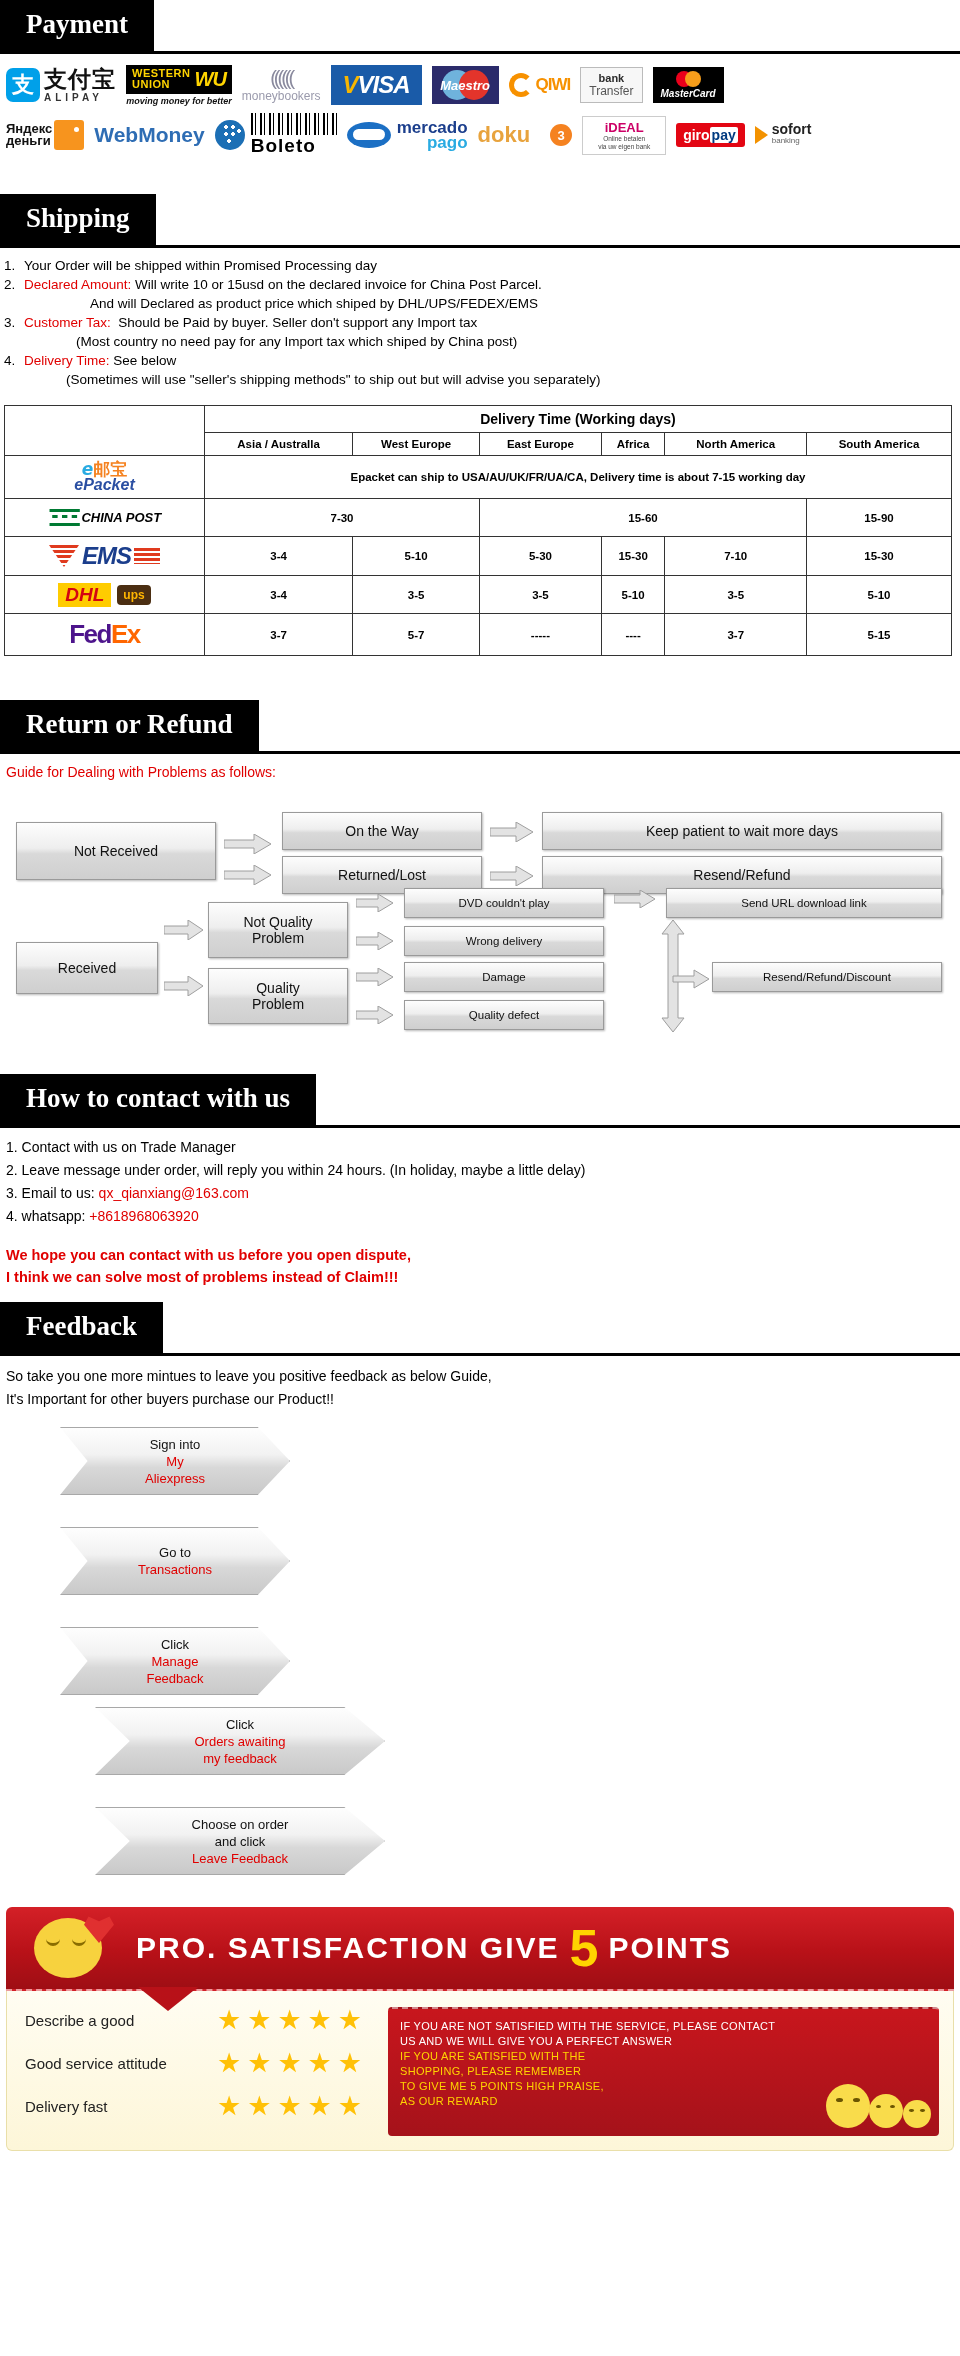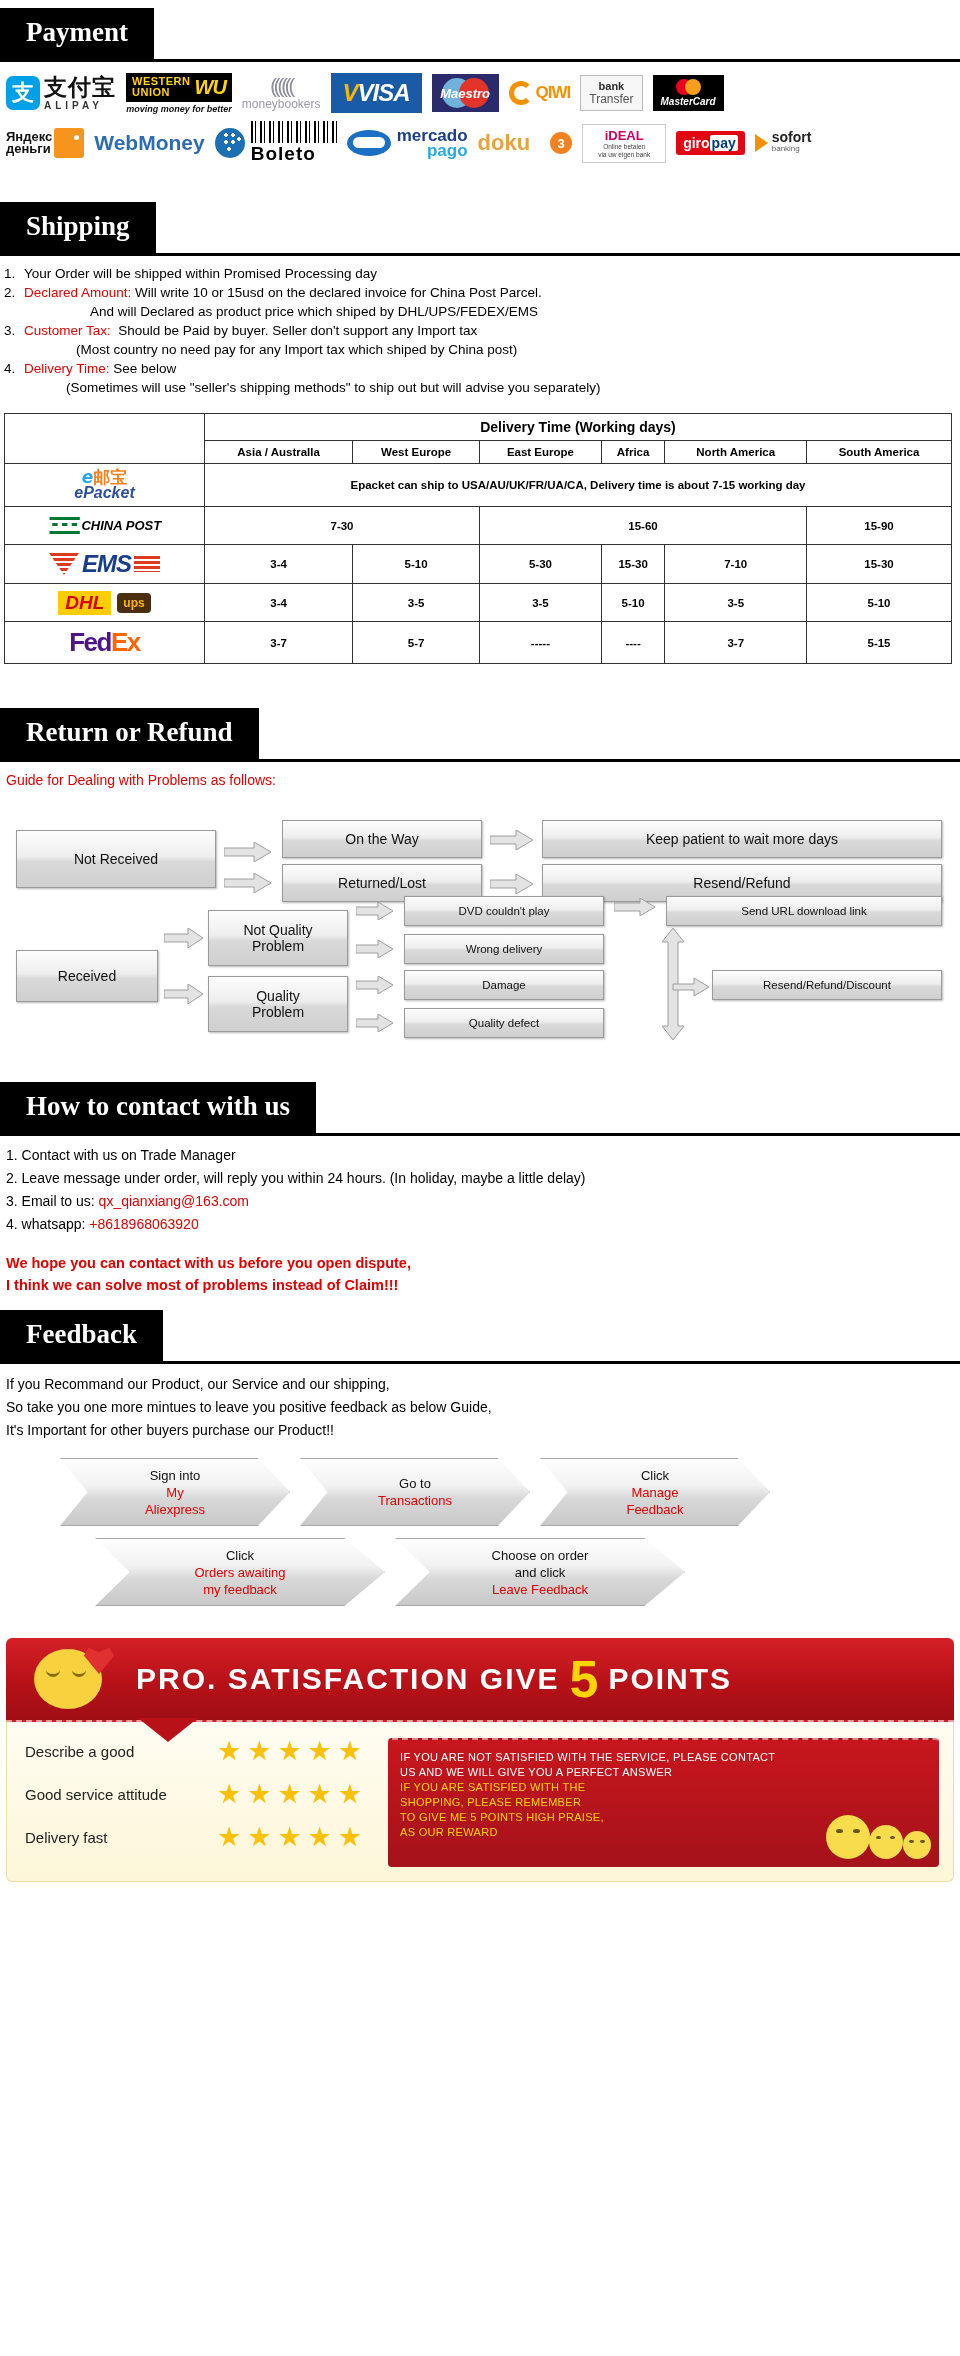--- a/index.html
+++ b/index.html
@@ -4,21 +4,21 @@
 <style>
   * { box-sizing: border-box; }
   html, body { margin:0; padding:0; }
   body {
     width:960px;
     background:#ffffff;
     font-family:"Liberation Sans", sans-serif;
     color:#000;
     -webkit-font-smoothing:antialiased;
   }
-  .page { width:960px; margin:8px auto; position:relative; }
+  .page { width:960px; margin:0 auto; position:relative; }
 
   
   .sec-head { position:relative; margin-top:0; }
   .sec-head .tab {
     display:inline-block;
     background:#000;
     color:#fff;
     font-family:"Liberation Serif", serif;
     font-weight:bold;
     font-size:27px;
@@ -192,21 +192,21 @@
   .arrow { position:absolute; color:#c9c9c9; }
   .arrow svg { display:block; }
 
   
   .contact-list { padding:8px 4px 4px 6px; font-size:14px; line-height:23px; }
   .contact-list .em { color:#E00000; }
   .contact-note { color:#E00000; font-weight:bold; font-size:14.5px; line-height:22px; padding:12px 4px 14px 6px;}
 
   
   .fb-intro { font-size:14px; line-height:23px; padding:9px 4px 4px 6px; }
-  .chev-row { display:flex; gap:10px; padding:12px 0 0 60px; }
+  .chev-row { display:flex; gap:32px; padding:12px 0 0 60px;flex-direction:column; }
   .chev {
     position:relative; width:230px; height:68px;
     background:linear-gradient(180deg,#fefefe 0%,#f2f2f2 40%,#d8d8d8 60%,#c9c9c9 100%);
     border:1px solid #a8a8a8;
     clip-path:polygon(0 0, 86% 0, 100% 50%, 86% 100%, 0 100%, 12% 50%);
     display:flex; flex-direction:column; align-items:center; justify-content:center;
     font-size:13px; line-height:17px; text-align:center; color:#111;
   }
   .chev .red { color:#E00000; }
   .chev-row.second { padding-left:95px; }
@@ -641,21 +641,20 @@
     <div>We hope you can contact with us before you open dispute,</div>
     <div>I think we can solve most of problems instead of Claim!!!</div>
   </div>
 
   <div class="sec-head">
     <div class="tab">Feedback</div>
     <div class="rule"></div>
   </div>
 
   <div class="fb-intro">
-    <div>If you Recommand our Product, our Service and our shipping,</div>
     <div>So take you one more mintues to leave you positive feedback as below Guide,</div>
     <div>It's Important for other buyers purchase our Product!!</div>
   </div>
 
   <div class="chev-row">
     <div class="chev">
       <span>Sign into</span>
       <span class="red">My</span>
       <span class="red">Aliexpress</span>
     </div>

